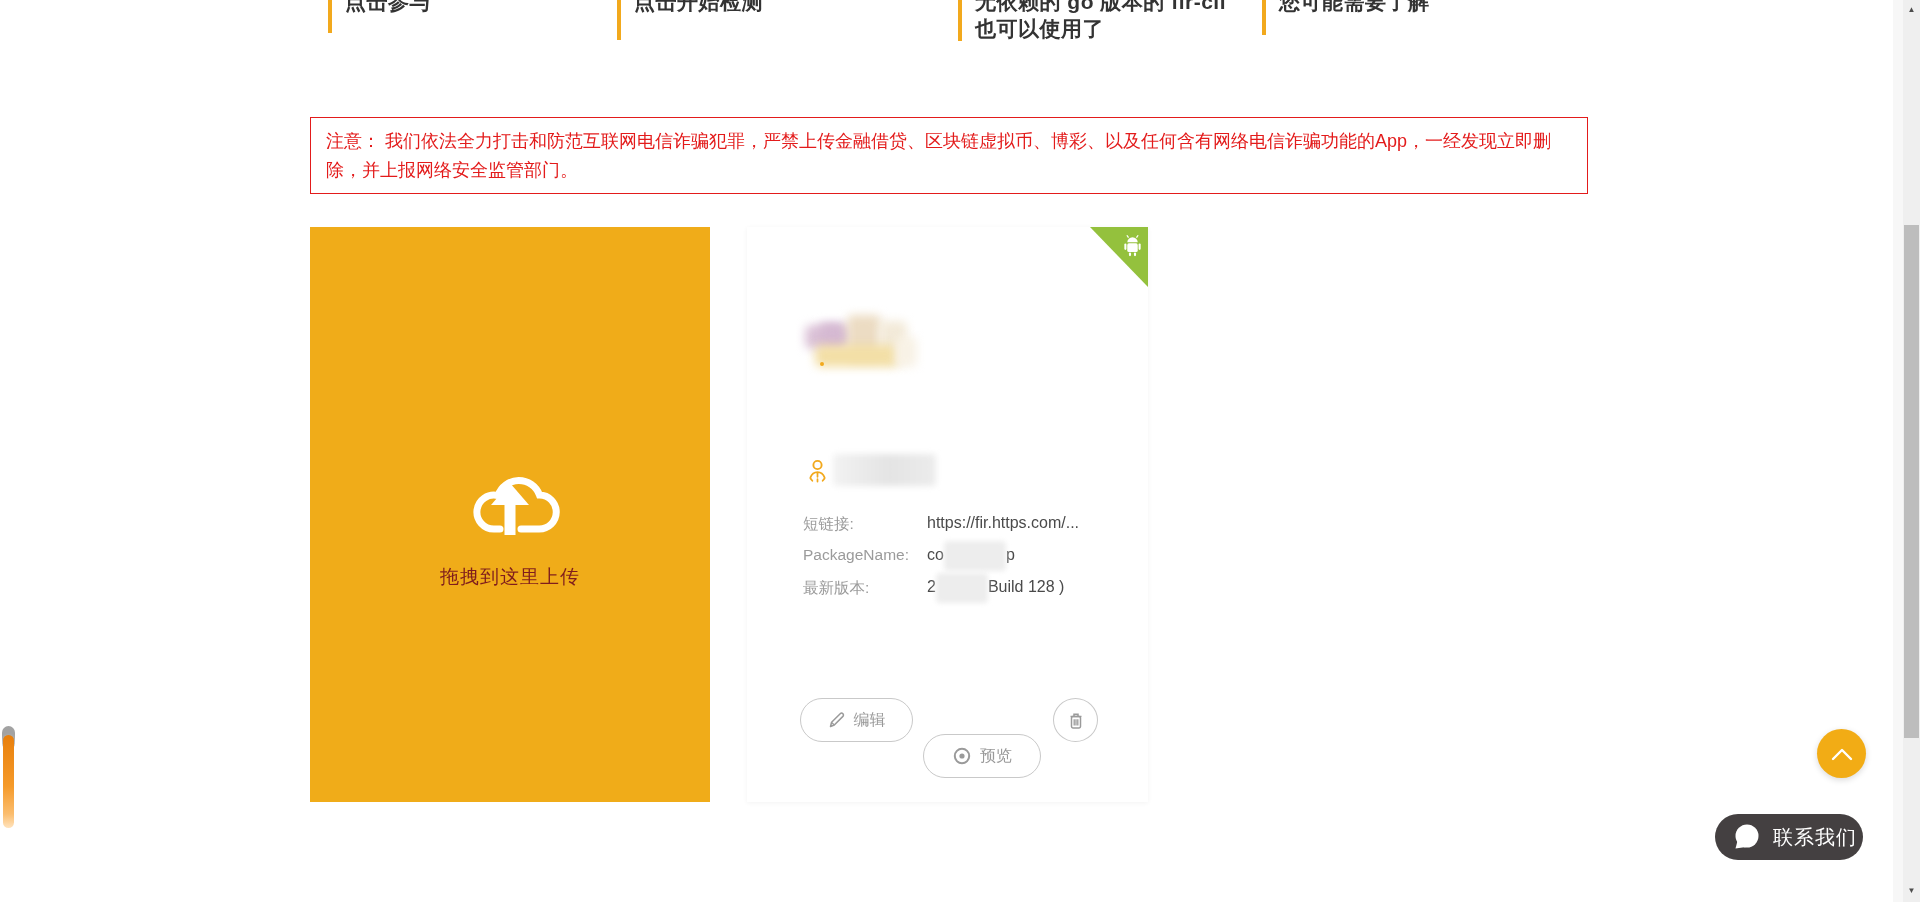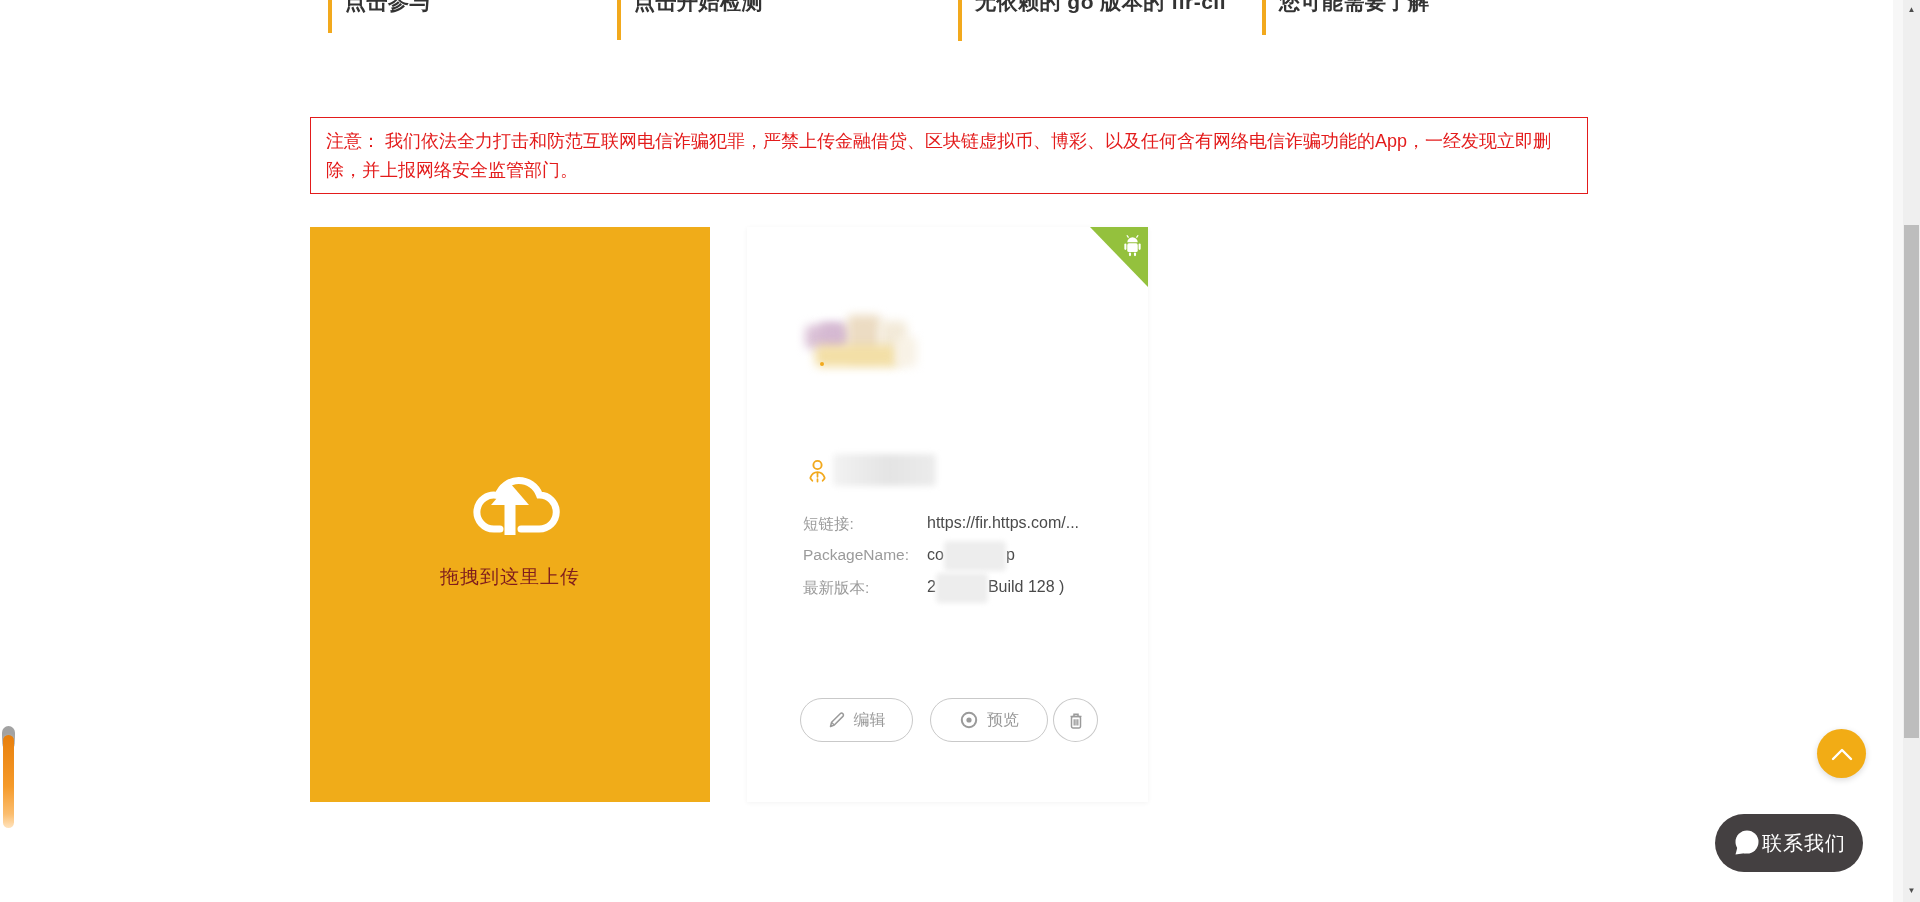--- a/index.html
+++ b/index.html
@@ -45,27 +45,27 @@
   .dr0{top:287px;} .dr1{top:319px;} .dr2{top:351px;}
   .dlabel{position:absolute;left:0;font-size:15.5px;color:#9b9b9b;}
   .dvalue{position:absolute;left:124px;font-size:16px;color:#4a4a4a;}
   .blurpatch{display:inline-block;vertical-align:middle;height:30px;margin:-8px 0;border-radius:4px;
     background:#ededed;filter:blur(2.5px);}
   .bp-pkg{width:62px;} .bp-ver{width:52px;}
   
   .btn{position:absolute;top:471px;height:44px;box-sizing:border-box;border:1px solid #c9c9c9;border-radius:23px;
     background:#fff;color:#999;font-size:16px;display:flex;align-items:center;justify-content:center;gap:8px;cursor:pointer;}
   .btn-edit{left:53px;width:113px;}
-  .btn-preview{left:183px;width:118px;}
+  .btn-preview{left:176px;width:118px;margin-top:36px;}
   .btn-trash{left:306px;width:45px;border-radius:50%;}
   
   .backtop{position:absolute;left:1817px;top:729px;width:49px;height:49px;border-radius:50%;background:#F2AC15;
     display:flex;align-items:center;justify-content:center;cursor:pointer;box-shadow:0 2px 6px rgba(0,0,0,.15);}
-  .contact{position:absolute;left:1715px;top:814px;width:148px;height:58px;border-radius:29px;background:#444041;
-    display:flex;align-items:center;padding-left:16px;box-sizing:border-box;gap:1px;cursor:pointer;}
+  .contact{position:absolute;left:1715px;top:814px;width:148px;height:46px;border-radius:29px;background:#444041;
+    display:flex;align-items:center;padding-left:16px;box-sizing:border-box;gap:12px;cursor:pointer;}
   .contact .clabel{color:#fff;font-size:20px;letter-spacing:1px;}
   
   .gutter{position:absolute;right:17px;top:0;width:10px;height:902px;background:#f7f7f7;}
   .sb-track{position:absolute;right:0;top:0;width:17px;height:902px;background:#efefef;}
   .sb-arrow{position:absolute;left:0;width:17px;text-align:center;font-size:8px;color:#4d4d4d;cursor:pointer;}
   .sb-up{top:5px;} .sb-down{top:886px;}
   .sb-thumb{position:absolute;left:1px;top:225px;width:15px;height:513px;background:#bdbdbd;cursor:pointer;}
   .slider-cap{position:absolute;left:2px;top:726px;width:13px;height:24px;border-radius:7px;background:#a2a2a2;}
   .slider-bar{position:absolute;left:3px;top:735px;width:11px;height:93px;border-radius:6px;cursor:pointer;
     background:linear-gradient(#e87f0c,#f59a2a 55%,#fbbd6e 85%,#ffe3bd);box-shadow:0 3px 5px rgba(255,255,255,.9);}
@@ -74,20 +74,21 @@
 <body>
 
 <div class="top-item" id="ti1">
   <div class="ti-line ti-cut">点击参与</div>
 </div>
 <div class="top-item" id="ti2">
   <div class="ti-line ti-cut">点击开始检测</div>
 </div>
 <div class="top-item" id="ti3">
   <div class="ti-line ti-cut">无依赖的 go 版本的 fir-cli</div>
+  <div class="ti-line">也可以使用了</div>
 </div>
 <div class="top-item" id="ti4">
   <div class="ti-line ti-cut">您可能需要了解</div>
 </div>
 
 <div class="notice">
   <span>注意：</span>
   <span>我们依法全力打击和防范互联网电信诈骗犯罪，严禁上传金融借贷、区块链虚拟币、博彩、以及任何含有网络电信诈骗功能的App，一经发现立即删除，并上报网络安全监管部门。</span>
 </div>
 

